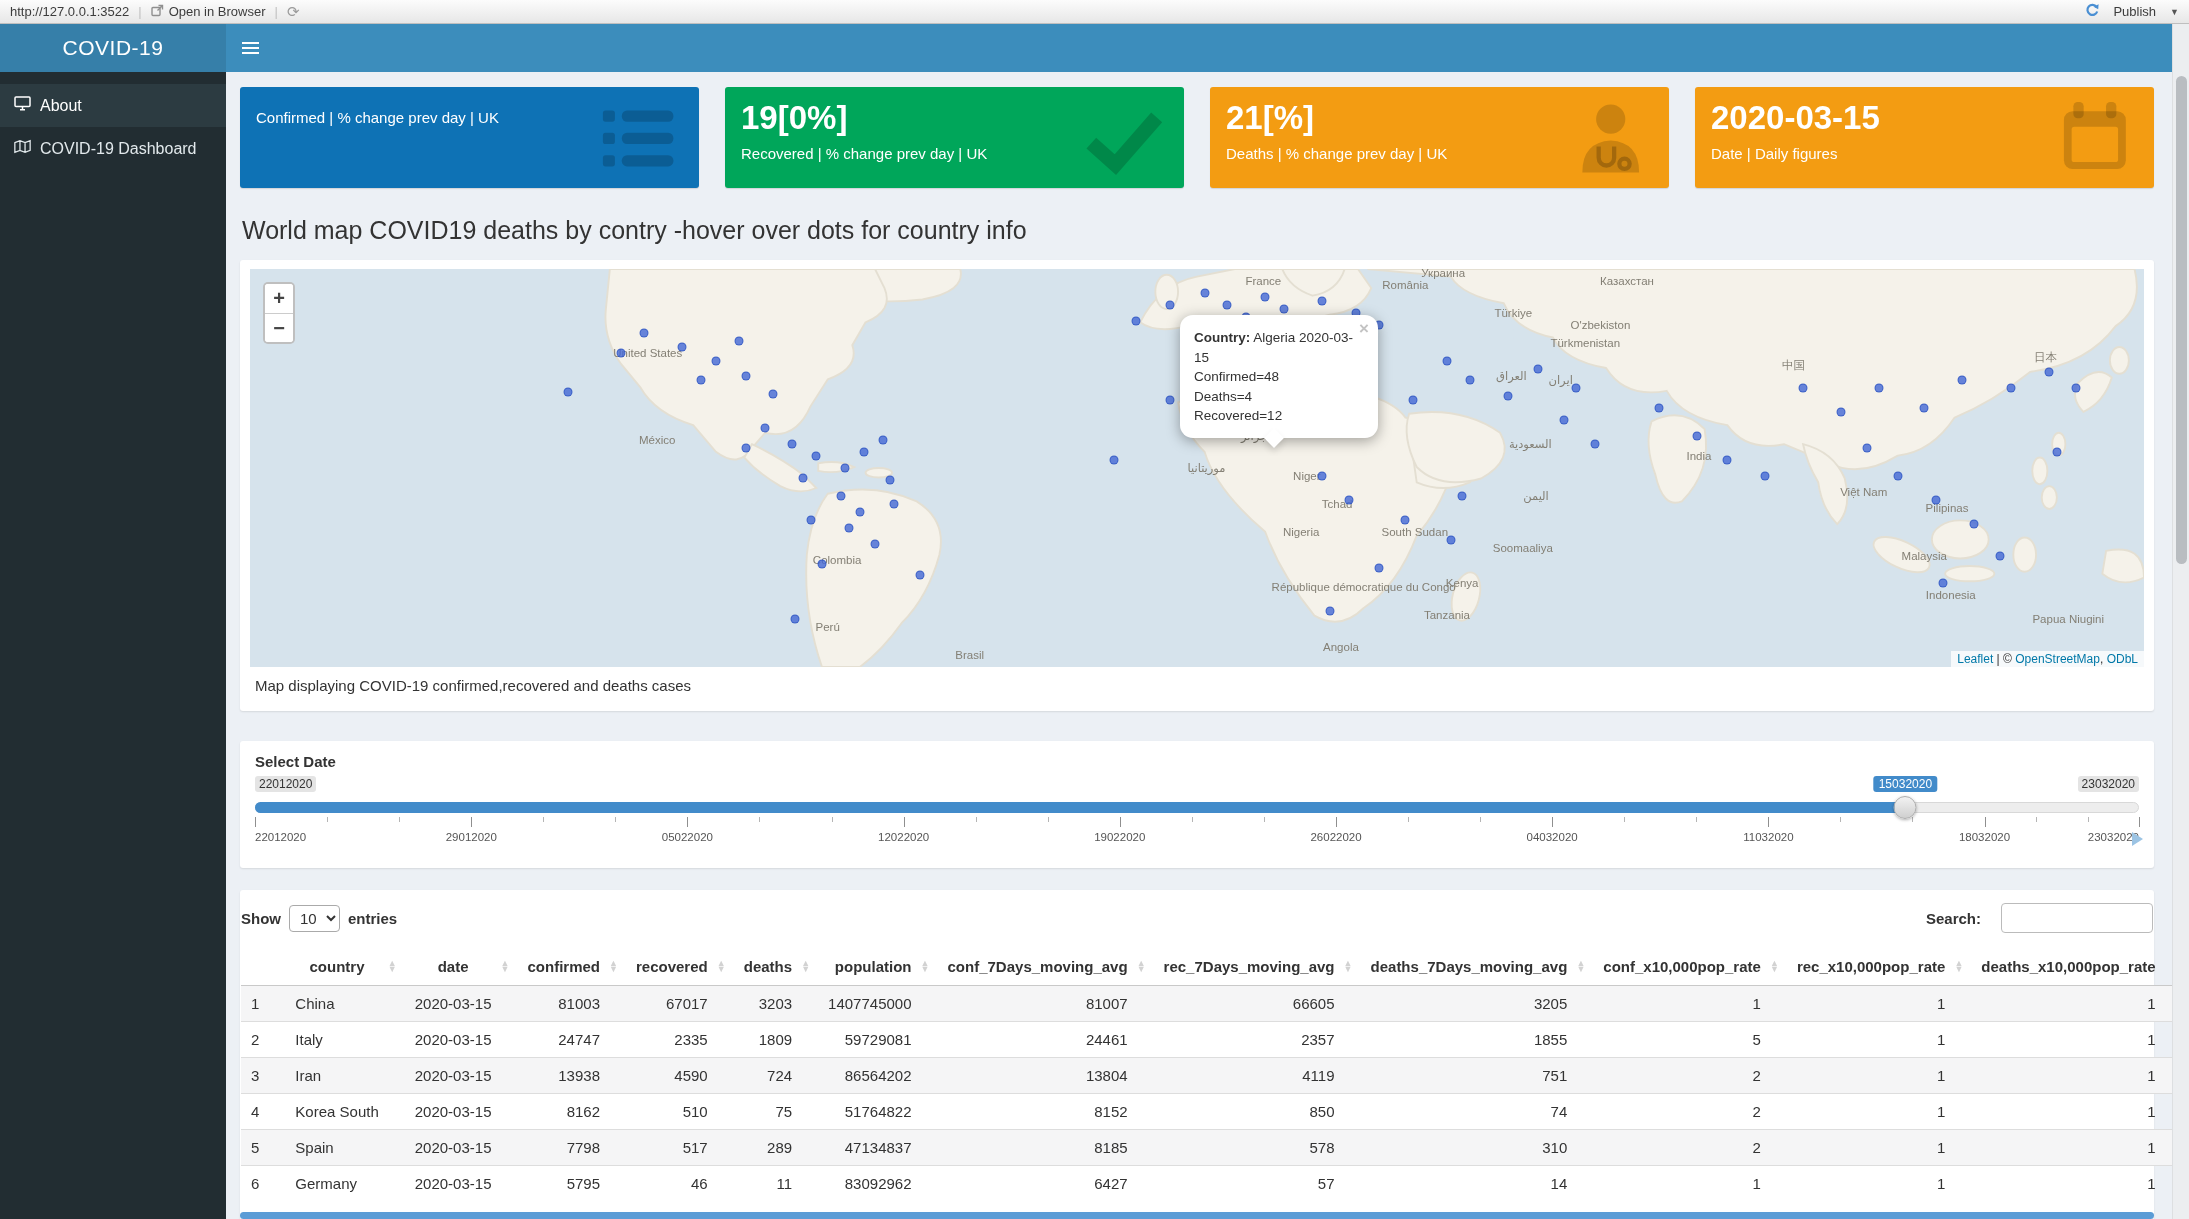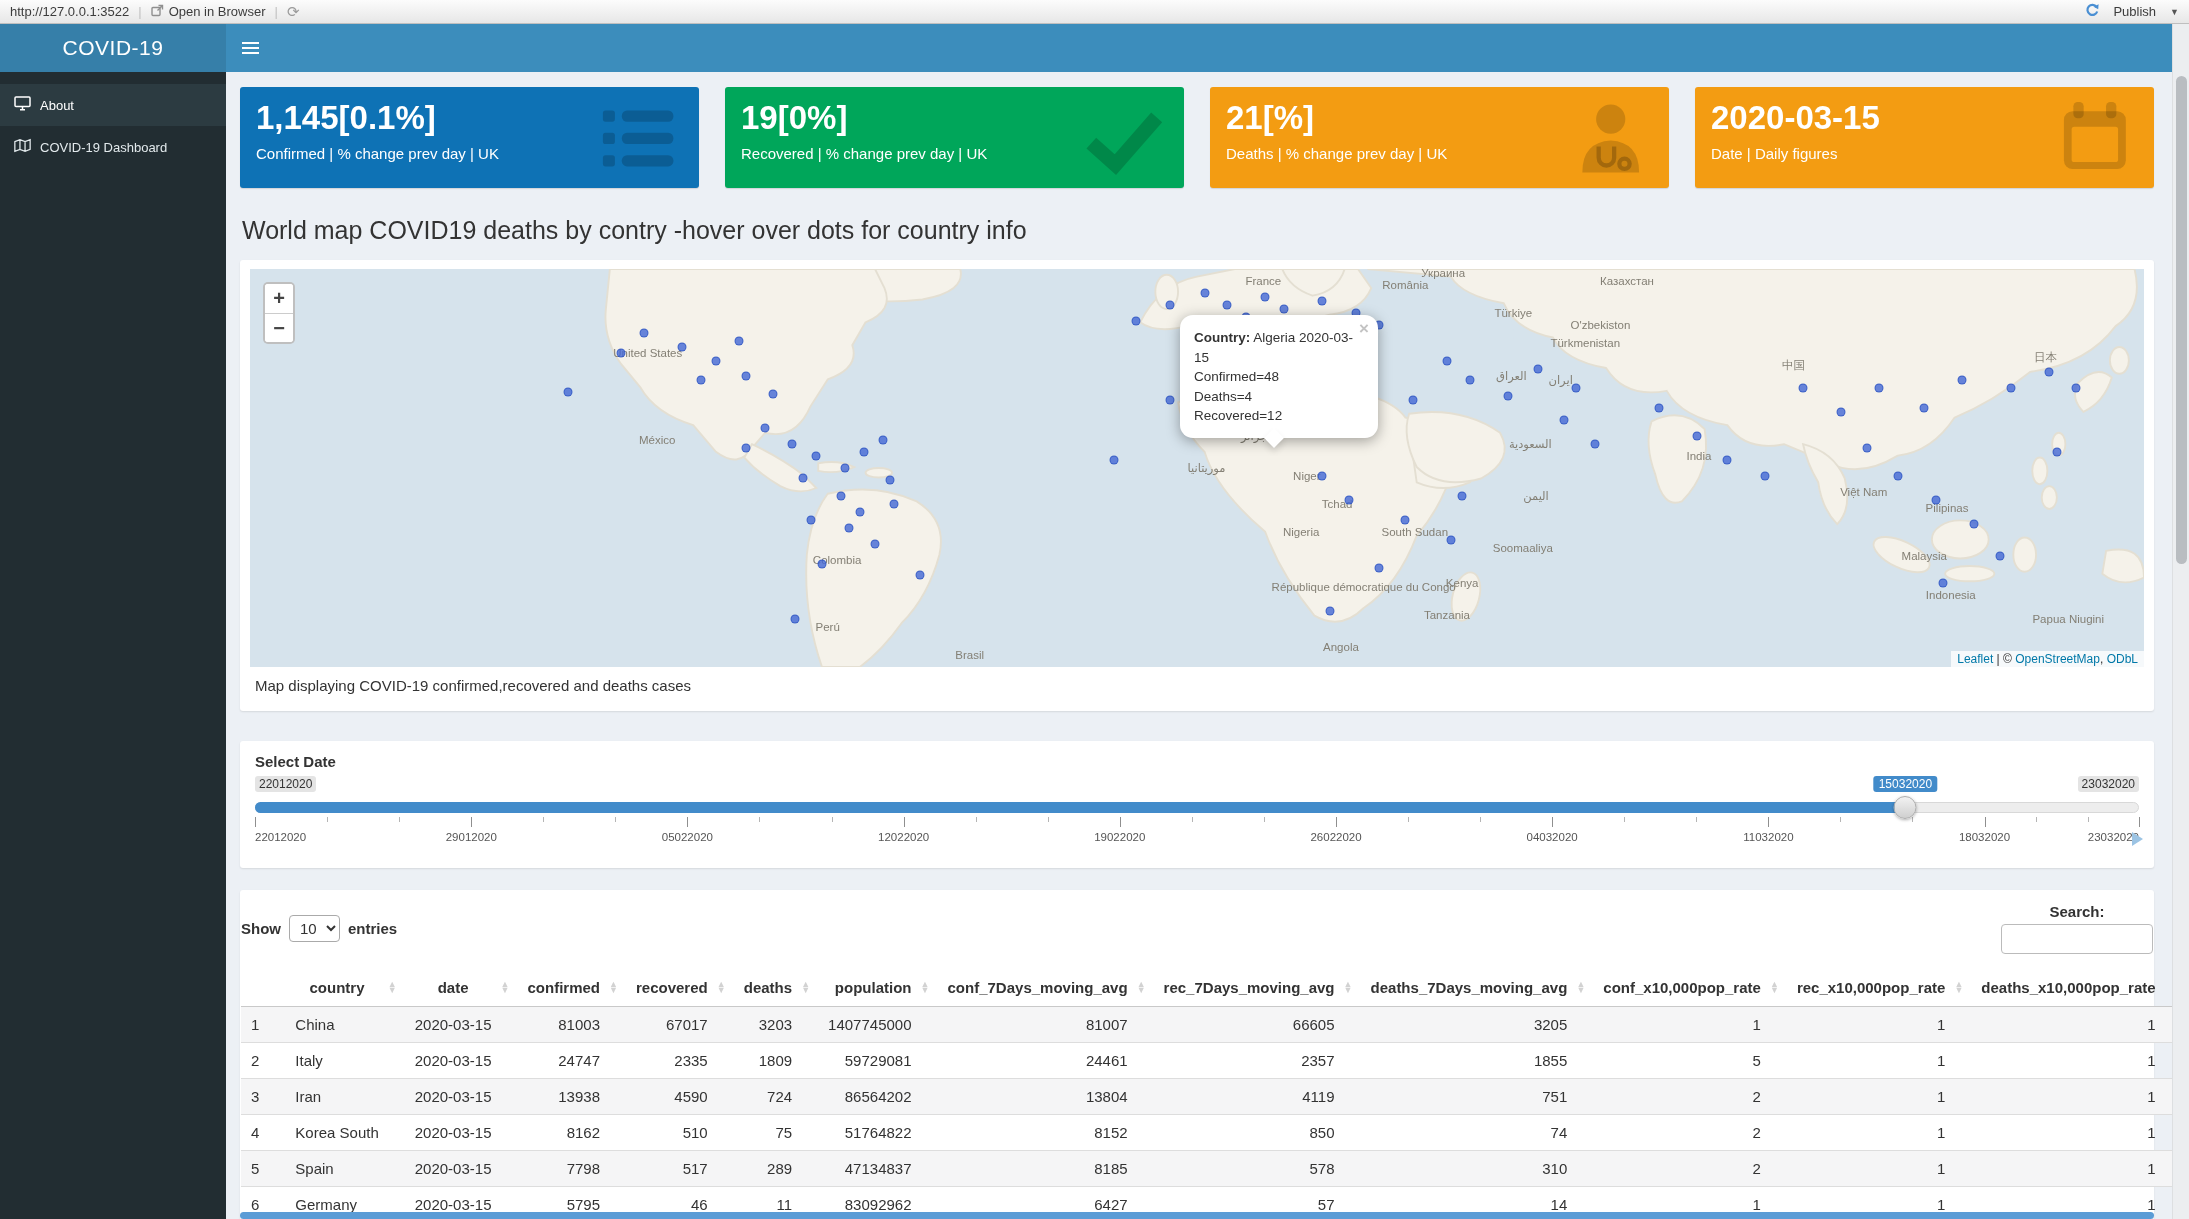--- a/index.html
+++ b/index.html
@@ -14,21 +14,21 @@
   .rs-sep { color:#c0c0c0; }
   .rs-btn { display:flex; align-items:center; gap:5px; cursor:default; }
   .rs-right { margin-left:auto; display:flex; align-items:center; gap:14px; }
   .rs-caret { font-size:9px; color:#555; }
 
   
   .app { position:absolute; top:24px; left:0; width:2189px; height:1195px; display:flex; }
   .sidebar { width:226px; background:#222d32; flex:none; display:flex; flex-direction:column; }
   .logo { height:48px; background:#367fa9; color:#fff; font-size:21px; display:flex; align-items:center; justify-content:center; letter-spacing:.5px; }
   .menu { padding-top:12px; }
-  .menu-item { display:flex; align-items:center; gap:9px; padding:12px 14px; font-size:13px; color:#e2e9ec; cursor:pointer; }
+  .menu-item { display:flex; align-items:center; gap:9px; padding:12px 14px; font-size:16px; color:#e2e9ec; cursor:pointer; }
   .menu-item.highlight { background:#2c3b41; color:#fff; }
   .menu-item svg { flex:none; }
 
   .main { flex:1; display:flex; flex-direction:column; background:#ecf0f5; min-width:0; }
   .navbar { height:48px; background:#3c8dbc; flex:none; display:flex; align-items:center; }
   .hamburger { width:48px; height:48px; display:flex; flex-direction:column; align-items:center; justify-content:center; gap:3px; cursor:pointer; }
   .hamburger i { display:block; width:17px; height:2px; background:#fff; }
   .content { position:relative; flex:1; padding:15px 18px 0 14px; overflow:hidden; }
 
   
@@ -75,21 +75,21 @@
   .gtick-label { position:absolute; top:14px; font-size:11.5px; color:#555; white-space:nowrap; transform:translateX(-50%); }
   .gtick-label.first { transform:none; }
   .gtick-label.last { transform:translateX(-100%); }
   .play-btn { position:absolute; right:-4px; top:56px; width:0; height:0; border-left:11px solid #9cc4e4; border-top:7px solid transparent; border-bottom:7px solid transparent; cursor:pointer; }
 
   
   .table-card { margin-top:22px; padding:13px 1px; height:330px; }
   .dt-controls { display:flex; justify-content:space-between; align-items:center; margin-bottom:16px; font-size:15px; color:#333; font-weight:700; }
   .dt-length { display:flex; align-items:center; gap:8px; }
   .dt-length select { font-size:15px; padding:3px 6px; border:1px solid #aaa; border-radius:4px; background:#fff; color:#333; }
-  .dt-search { display:flex; align-items:center; gap:4px;flex-direction:column; }
+  .dt-search { display:flex; align-items:center; gap:20px; }
   .dt-search input { width:152px; height:30px; border:1px solid #bbb; border-radius:4px; background:#fff; padding:0 6px; font-size:14px; }
   table.dt { width:100%; border-collapse:collapse; font-size:15px; color:#333; }
   table.dt th { position:relative; font-weight:700; padding:9px 26px 10px 10px; border-bottom:1px solid #c9c9c9; white-space:nowrap; cursor:pointer; }
   th.th-txt { text-align:center; }
   th.th-num { text-align:right; }
   th.th-index { width:44px; }
   .sort-icon { position:absolute; right:8px; top:50%; transform:translateY(-50%); display:flex; flex-direction:column; line-height:.62; font-size:9px; color:#d2d2d2; }
   .sort-icon::before { content:"▲"; }
   .sort-icon::after { content:"▼"; }
   table.dt td { padding:9px 26px 9px 10px; border-top:1px solid #ddd; white-space:nowrap; }
@@ -167,21 +167,20 @@
             <i></i>
             <i></i>
             <i></i>
           </div>
       </div>
 
       <div class="content">
 
         <div class="vb-row">
           <div class="vbox" style="background-color: rgb(14, 114, 181);">
-            <div class="vb-value">1,145[0.1%]</div>
             <div class="vb-sub">Confirmed | % change prev day | UK</div>
             <div class="vb-icon">
               <svg viewBox="0 0 100 100">
                   <g fill="rgba(0,0,0,0.18)">
                     <rect x="8" y="18" width="14" height="13" rx="3"></rect>
                     <rect x="30" y="18" width="60" height="13" rx="6"></rect>
                     <rect x="8" y="44" width="14" height="13" rx="3"></rect>
                     <rect x="30" y="44" width="60" height="13" rx="6"></rect>
                     <rect x="8" y="70" width="14" height="13" rx="3"></rect>
                     <rect x="30" y="70" width="60" height="13" rx="6"></rect>

